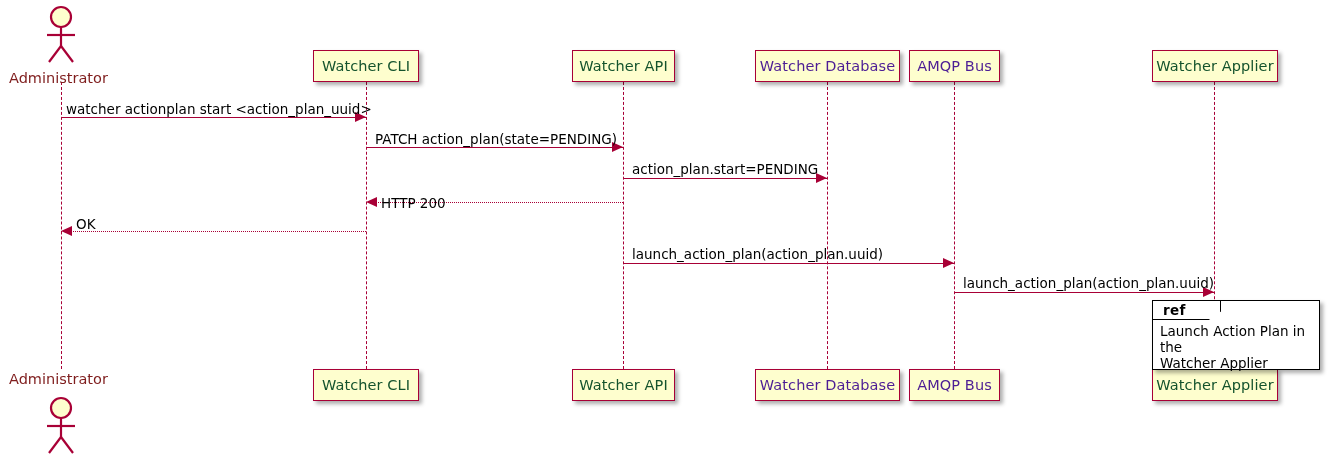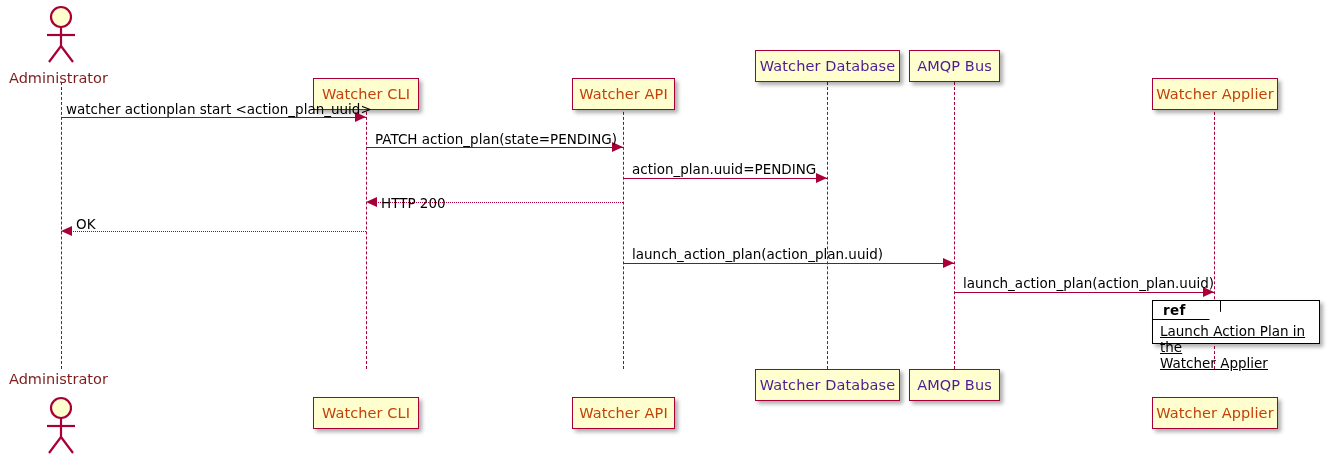--- a/index.html
+++ b/index.html
@@ -6,21 +6,21 @@
   body{width:1330px;height:456px;overflow:hidden;
        font-family:"DejaVu Sans","Liberation Sans",sans-serif;}
   #canvas{position:relative;width:1330px;height:456px;}
 
   
   .pbox{position:absolute;box-sizing:border-box;
         background:#FEFECE;border:1.5px solid #A80036;
         box-shadow:3px 3px 4px rgba(0,0,0,0.32);
         display:flex;align-items:center;justify-content:center;
         font-size:14.5px;white-space:nowrap;letter-spacing:0.1px;}
-  .pbox.crimson{color:#c2410c;margin-top:28px;}
+  .pbox.crimson{color:#14532d;}
   .pbox.dark{color:#4c1d95;}
 
   
   .actor{position:absolute;}
   .actor-label{position:absolute;font-size:14.5px;color:#7f1d1d;white-space:nowrap;}
 
   
   .lifeline{position:absolute;width:0;border-left:1.3px dashed #A80036;}
 
   
@@ -37,21 +37,21 @@
   .ref-box{position:absolute;box-sizing:border-box;background:#FFFFFF;
            border:1.5px solid #000000;box-shadow:3px 3px 4px rgba(0,0,0,0.32);}
   .ref-tab{position:absolute;left:0;top:0;height:19px;box-sizing:border-box;
            background:#FFFFFF;border-right:1.5px solid #000000;
            border-bottom:1.5px solid #000000;
            -webkit-clip-path:polygon(0 0,100% 0,100% 55%,82% 100%,0 100%);
            clip-path:polygon(0 0,100% 0,100% 55%,82% 100%,0 100%);
            display:flex;align-items:center;}
   .ref-tab-label{font-size:13.5px;font-weight:bold;color:#000000;
                  padding-left:10px;letter-spacing:0.3px;}
-  .ref-body{position:absolute;font-size:13.5px;color:#000000;line-height:16px;text-decoration:underline;}
+  .ref-body{position:absolute;font-size:13.5px;color:#000000;line-height:16px;}
 </style>
 </head>
 <body>
 
 <div id="canvas">
     <div class="lifeline" style="left: 61px; top: 82px; height: 287px;"></div>
     <div class="lifeline" style="left: 366px; top: 82px; height: 287px;"></div>
     <div class="lifeline" style="left: 623px; top: 82px; height: 287px;"></div>
     <div class="lifeline" style="left: 827px; top: 82px; height: 287px;"></div>
     <div class="lifeline" style="left: 954px; top: 82px; height: 287px;"></div>
@@ -107,34 +107,34 @@
       <span>Watcher Applier</span>
     </div>
     <div class="msg-line" style="left: 61px; top: 117px; width: 305px;"></div>
     <div class="arrow right" style="top: 112px; left: 355px;"></div>
     <div class="msg-label" style="left: 66px; top: 101px;">watcher actionplan start &lt;action_plan_uuid&gt;</div>
     <div class="msg-line" style="left: 366px; top: 147px; width: 257px;"></div>
     <div class="arrow right" style="top: 142px; left: 612px;"></div>
     <div class="msg-label" style="left: 375px; top: 131px;">PATCH action_plan(state=PENDING)</div>
     <div class="msg-line" style="left: 623px; top: 178px; width: 204px;"></div>
     <div class="arrow right" style="top: 173px; left: 816px;"></div>
-    <div class="msg-label" style="left: 632px; top: 161px;">action_plan.uuid=PENDING</div>
+    <div class="msg-label" style="left: 632px; top: 161px;">action_plan.start=PENDING</div>
     <div class="msg-line dotted" style="left: 366px; top: 202px; width: 257px;"></div>
     <div class="arrow left" style="top: 197px; left: 366px;"></div>
     <div class="msg-label" style="left: 381px; top: 187px; margin-top: 8px;">HTTP 200</div>
     <div class="msg-line dotted" style="left: 61px; top: 231px; width: 305px;"></div>
     <div class="arrow left" style="top: 226px; left: 61px;"></div>
     <div class="msg-label" style="left: 76px; top: 216px;">OK</div>
     <div class="msg-line" style="left: 623px; top: 263px; width: 331px;"></div>
     <div class="arrow right" style="top: 258px; left: 943px;"></div>
     <div class="msg-label" style="left: 632px; top: 246px;">launch_action_plan(action_plan.uuid)</div>
     <div class="msg-line" style="left: 954px; top: 292px; width: 260px;"></div>
     <div class="arrow right" style="top: 287px; left: 1203px;"></div>
     <div class="msg-label" style="left: 963px; top: 275px;">launch_action_plan(action_plan.uuid)</div>
-    <div class="ref-box" style="left: 1152px; top: 300px; width: 168px; height: 44px;">
+    <div class="ref-box" style="left: 1152px; top: 300px; width: 168px; height: 70px;">
       <div class="ref-tab" style="width: 68px;">
         <span class="ref-tab-label">ref</span>
       </div>
       <div class="ref-body" style="left: 7px; top: 22px; right: 4px;">
         <div>Launch Action Plan in the</div>
         <div>Watcher Applier</div>
       </div>
     </div>
   </div>
 

